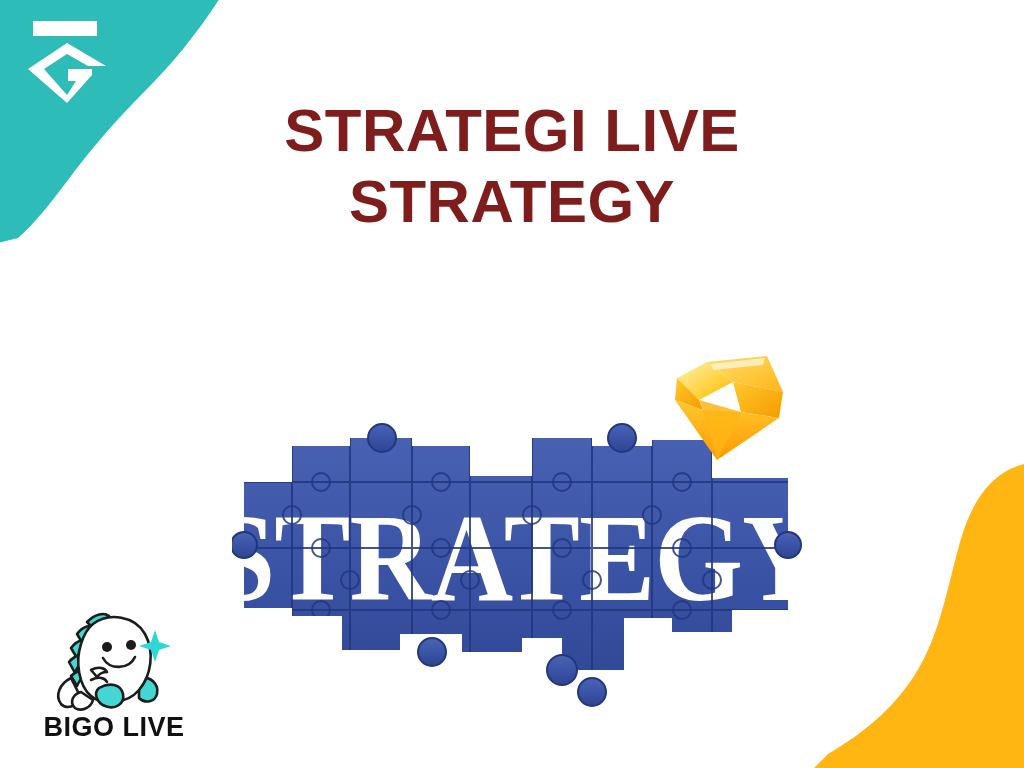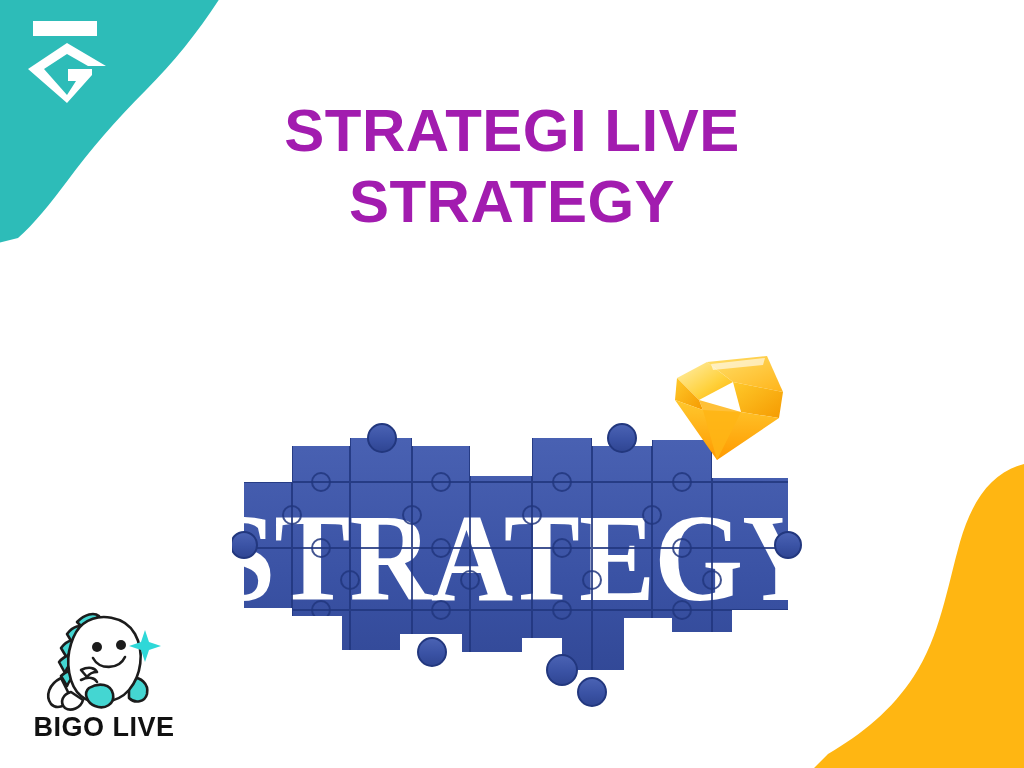--- a/index.html
+++ b/index.html
@@ -46,21 +46,21 @@
     height: 86px;
   }
 
   
   #headline {
     position: absolute;
     left: 0;
     top: 96px;
     width: 1024px;
     text-align: center;
-    color: #a21caf;
+    color: #7f1d1d;
     font-family: "Liberation Sans", sans-serif;
     font-weight: bold;
     font-size: 60px;
     line-height: 1.18;
     letter-spacing: 0.5px;
   }
   #headline .hl-line {
     display: block;
     white-space: nowrap;
   }
@@ -77,21 +77,21 @@
     position: absolute;
     left: 655px;
     top: 348px;
     width: 150px;
     height: 118px;
   }
 
   
   #bigo-badge {
     position: absolute;
-    left: 19px;
+    left: 29px;
     bottom: 8px;
     width: 170px;
     height: 160px;
   }
   #bigo-mascot {
     position: absolute;
     left: 18px;
     top: 0;
     width: 128px;
     height: 118px;

